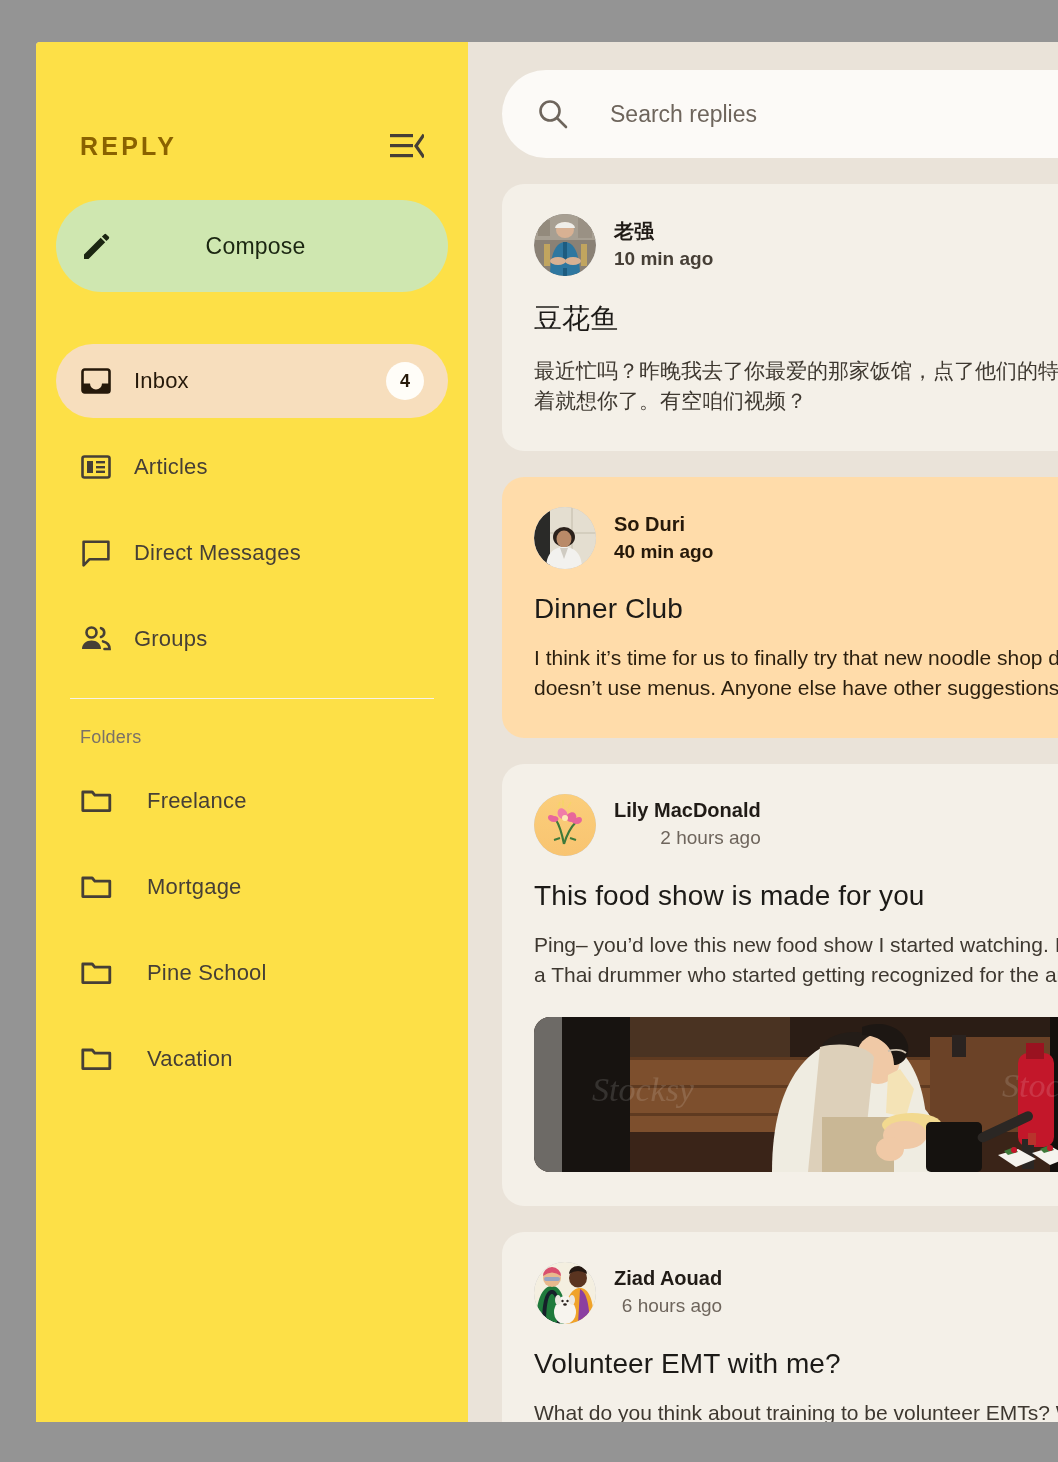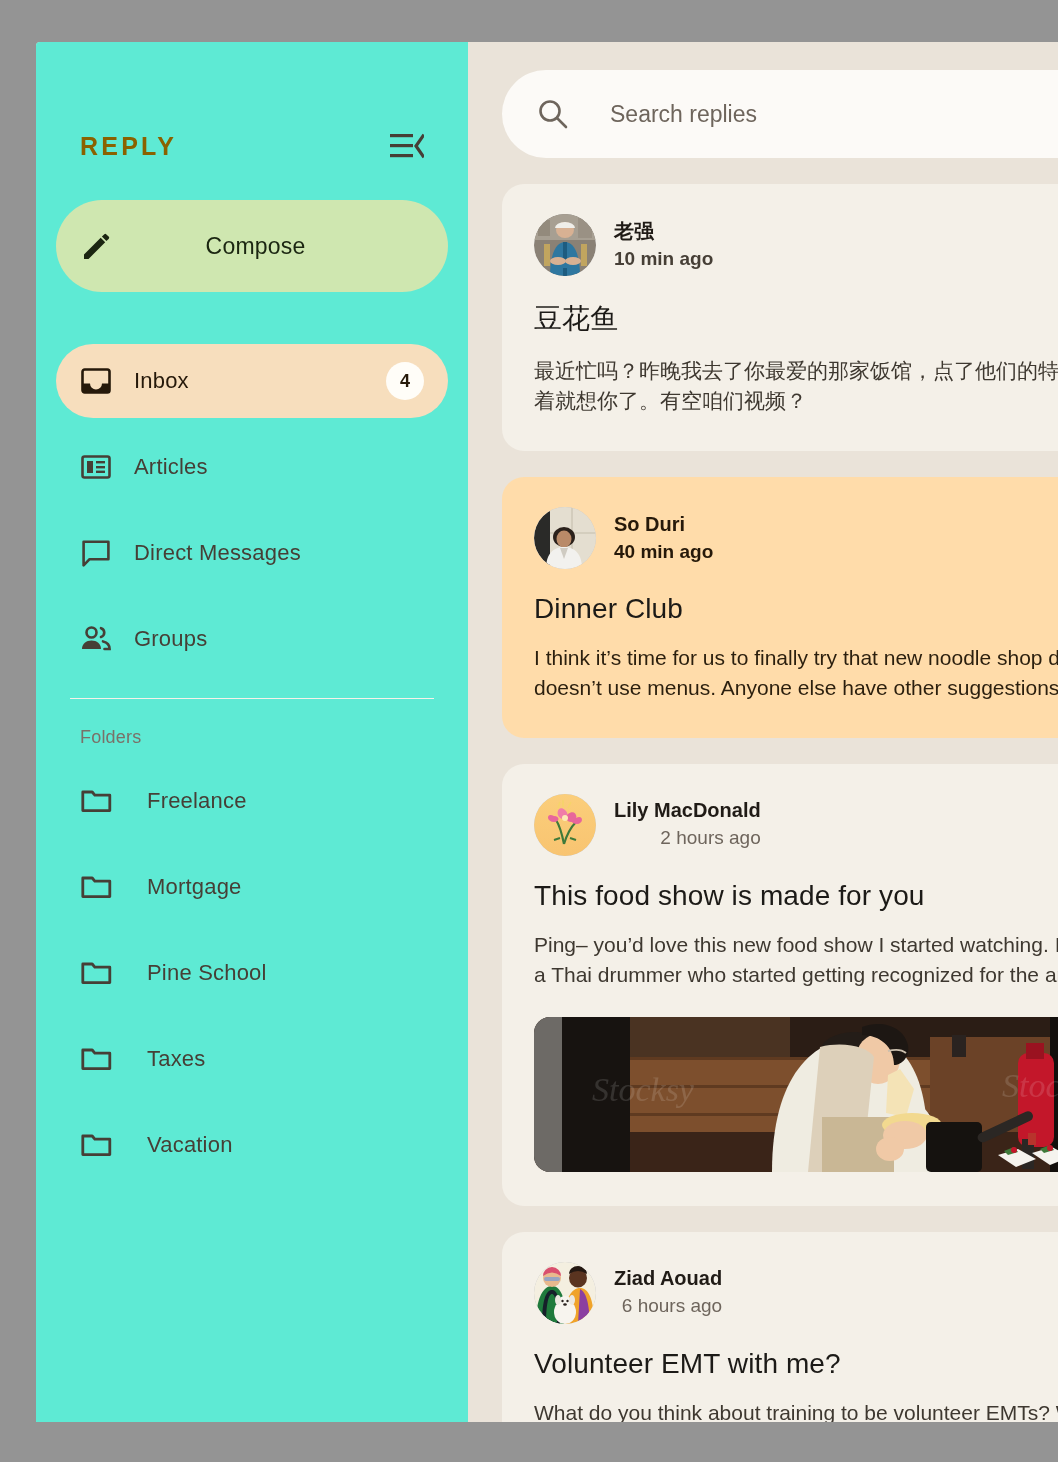--- a/index.html
+++ b/index.html
@@ -17,21 +17,21 @@
     background: #EAE3D9;
     border-top-left-radius: 4px;
     overflow: hidden;
     display: flex;
   }
 
   
   #sidebar {
     width: 432px;
     flex: 0 0 432px;
-    background: #5eead4;
+    background: #fde047;
     padding: 0 20px;
     position: relative;
   }
 
   .brand-row {
     display: flex; align-items: center; justify-content: space-between;
     height: 80px;
     padding: 0 24px 0 24px;
     margin-top: 64px;
   }
@@ -298,28 +298,20 @@
       <div class="folder-item">
         <span class="ico">
           <svg viewBox="0 0 32 32" xmlns="http://www.w3.org/2000/svg">
             <path d="M2.8 7 h9.4 l2.6 3.2 h15 v15.4 H2.8 Z" fill="none" stroke="#463F36" stroke-width="2.8" stroke-linejoin="round"></path>
           </svg>
         </span>
         <span class="label">Pine School</span>
       </div>
 
 
-      <div class="folder-item">
-        <span class="ico">
-          <svg viewBox="0 0 32 32" xmlns="http://www.w3.org/2000/svg">
-            <path d="M2.8 7 h9.4 l2.6 3.2 h15 v15.4 H2.8 Z" fill="none" stroke="#463F36" stroke-width="2.8" stroke-linejoin="round"></path>
-          </svg>
-        </span>
-        <span class="label">Taxes</span>
-      </div>
 
       <div class="folder-item">
         <span class="ico">
           <svg viewBox="0 0 32 32" xmlns="http://www.w3.org/2000/svg">
             <path d="M2.8 7 h9.4 l2.6 3.2 h15 v15.4 H2.8 Z" fill="none" stroke="#463F36" stroke-width="2.8" stroke-linejoin="round"></path>
           </svg>
         </span>
         <span class="label">Vacation</span>
       </div>
 

